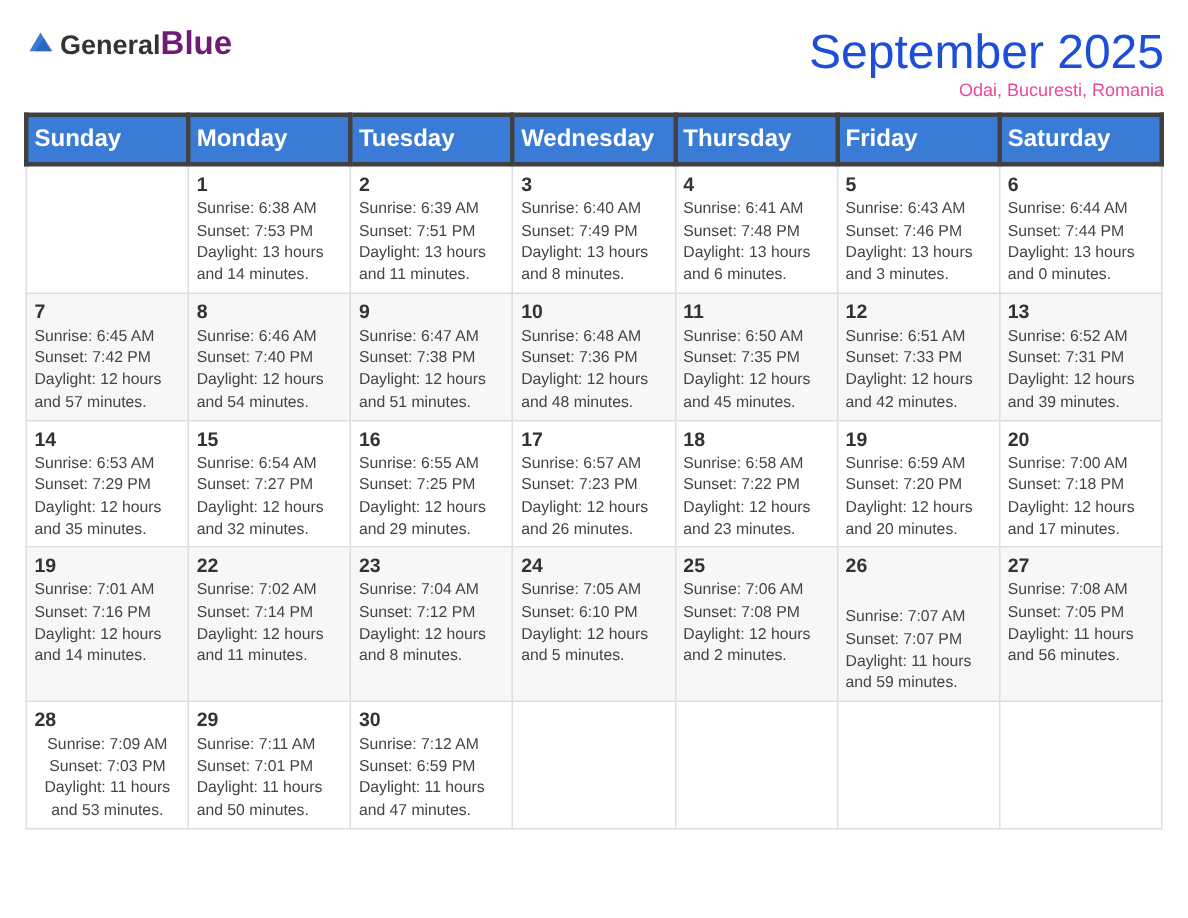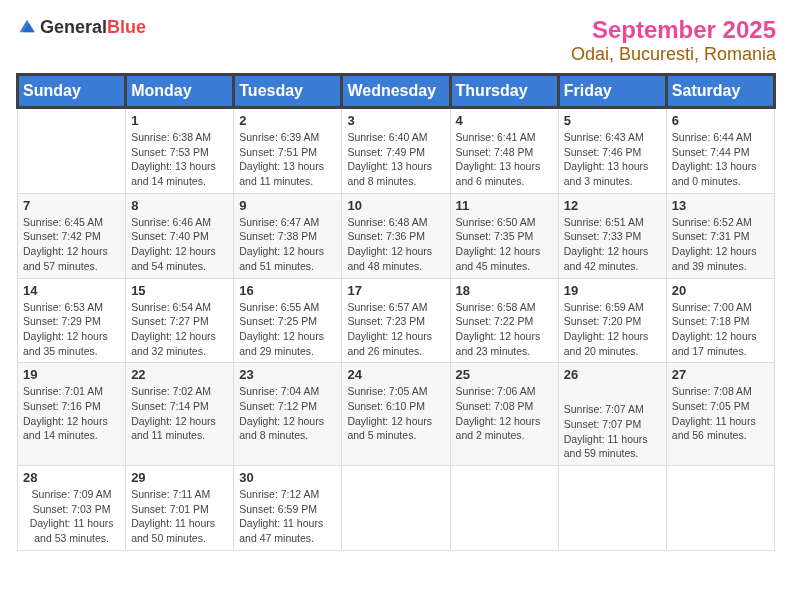--- a/index.html
+++ b/index.html
@@ -20,39 +20,39 @@
       display: flex;
       align-items: center;
       gap: 2px;
     }
     .logo-text-general {
       font-size: 18px;
       font-weight: bold;
       color: #333;
     }
     .logo-text-blue {
-      font-size: 18px;
+      font-size: 22px;
       font-weight: bold;
-      color: #ef4444;
+      color: #701a75;
     }
     .logo-icon {
       width: 22px;
       height: 22px;
     }
     .title-block {
       text-align: right;
     }
     .month-title {
-      font-size: 24px;
-      font-weight: bold;
+      font-size: 32px;
+      font-weight: normal;
+      color: #1d4ed8;
+    }
+    .location-title {
+      font-size: 12px;
       color: #ec4899;
-    }
-    .location-title {
-      font-size: 18px;
-      color: #a16207;
     }
     table {
       width: 100%;
       border-collapse: collapse;
       font-size: 11px;
     }
     thead tr th {
       background-color: #3a7bd5;
       color: #fff;
       font-size: 16px;

